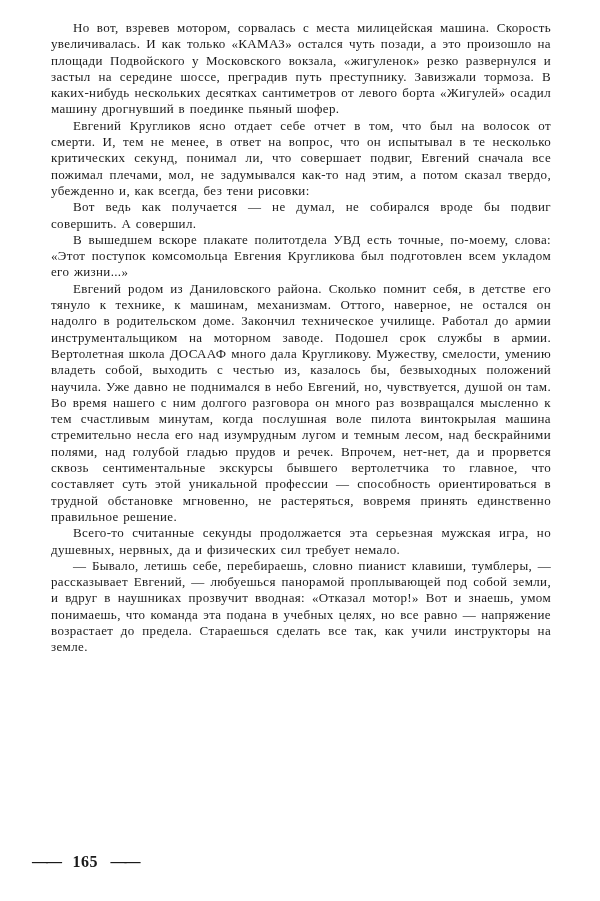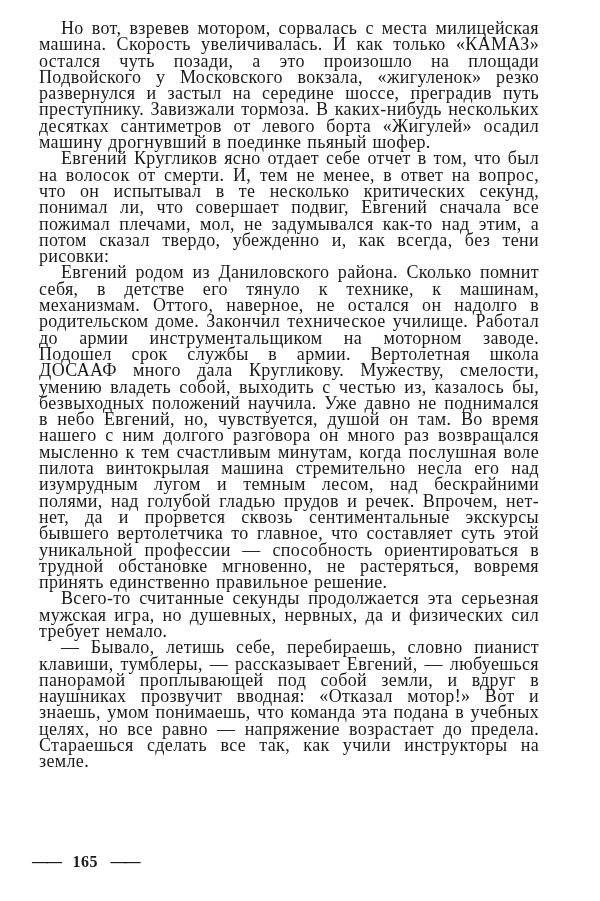--- a/index.html
+++ b/index.html
@@ -1,36 +1,38 @@
 <!DOCTYPE html>
 <html><head>
 <meta charset="utf-8">
 <style>
   html, body { margin: 0; padding: 0; background: #ffffff; }
   body { width: 600px; height: 901px; position: relative; overflow: hidden; }
   .page {
-    position: absolute; left: 39px; top: 20px; width: 500px;
+    position: absolute; left: 51px; top: 20px; width: 500px;
     font-family: "Liberation Serif", "DejaVu Serif", serif;
-    font-size: 18px; line-height: 16.3px; color: #1a1a1a;
+    font-size: 13px; line-height: 16.3px; color: #1a1a1a;
     text-align: justify; letter-spacing: 0.35px; word-spacing: 1px;
   }
   .page p { margin: 0; text-indent: 22px; }
   .pagenum {
     position: absolute; left: 0; width: 600px; top: 853px; 
     font-family: "Liberation Serif", "DejaVu Serif", serif;
     font-weight: bold; font-size: 16px; color: #1a1a1a; letter-spacing: 0.5px; padding-left: 24px;
   }
   .pagenum .dash { letter-spacing: -2px; margin: 0 8px; }
 </style>
 </head>
 <body>
 
 <div class="page">
   <p>Но вот, взревев мотором, сорвалась с места  милицейская машина. Скорость увеличивалась. И как только «КАМАЗ» остался чуть позади, а это произошло на площади Подвойского у Московского вокзала, «жигуленок» резко развернулся и застыл на середине шоссе, преградив путь преступнику. Завизжали тормоза. В каких-нибудь нескольких десятках сантиметров от левого борта «Жигулей» осадил машину дрогнувший в поединке пьяный шофер.</p>
   <p>Евгений Кругликов ясно отдает себе отчет в том, что был на волосок от смерти. И, тем не менее, в ответ на вопрос, что он испытывал в те несколько критических секунд, понимал ли, что совершает подвиг, Евгений сначала все пожимал плечами, мол, не задумывался как-то над этим, а потом сказал твердо, убежденно и, как всегда, без тени рисовки:</p>
+  <p>Вот ведь как получается — не думал, не собирался вроде бы подвиг совершить. А совершил.</p>
+  <p>В вышедшем вскоре плакате политотдела УВД есть точные, по-моему, слова: «Этот поступок комсомольца Евгения Кругликова был подготовлен всем укладом его жизни...»</p>
   <p>Евгений родом из Даниловского района. Сколько помнит себя, в детстве его тянуло к технике, к машинам, механизмам. Оттого, наверное, не остался он надолго в родительском доме. Закончил техническое училище. Работал до армии инструментальщиком на моторном заводе. Подошел  срок службы в армии. Вертолетная школа ДОСААФ много дала Кругликову. Мужеству, смелости, умению владеть собой, выходить с честью из, казалось бы, безвыходных положений научила. Уже  давно не поднимался в небо Евгений, но, чувствуется, душой он там. Во время нашего с ним долгого разговора он много раз возвращался мысленно к тем счастливым минутам, когда послушная воле пилота винтокрылая машина стремительно несла его над изумрудным лугом и темным лесом, над бескрайними полями, над голубой гладью прудов и речек. Впрочем, нет-нет, да и прорвется сквозь сентиментальные экскурсы бывшего вертолетчика то главное, что составляет суть этой уникальной профессии — способность ориентироваться в трудной обстановке  мгновенно, не растеряться, вовремя принять единственно правильное решение.</p>
   <p>Всего-то считанные секунды  продолжается эта серьезная мужская игра, но душевных, нервных, да и физических сил требует немало.</p>
   <p>— Бывало, летишь себе, перебираешь, словно пианист клавиши, тумблеры, — рассказывает Евгений, — любуешься панорамой проплывающей под собой земли, и вдруг в наушниках прозвучит вводная: «Отказал мотор!» Вот и знаешь, умом понимаешь, что команда эта подана в учебных целях, но все равно — напряжение возрастает до предела. Стараешься сделать  все так, как учили инструкторы на земле.</p>
 </div>
 
 <div class="pagenum">
   <span class="dash">——</span>
   <span>165</span>
   <span class="dash">——</span>
 </div>

